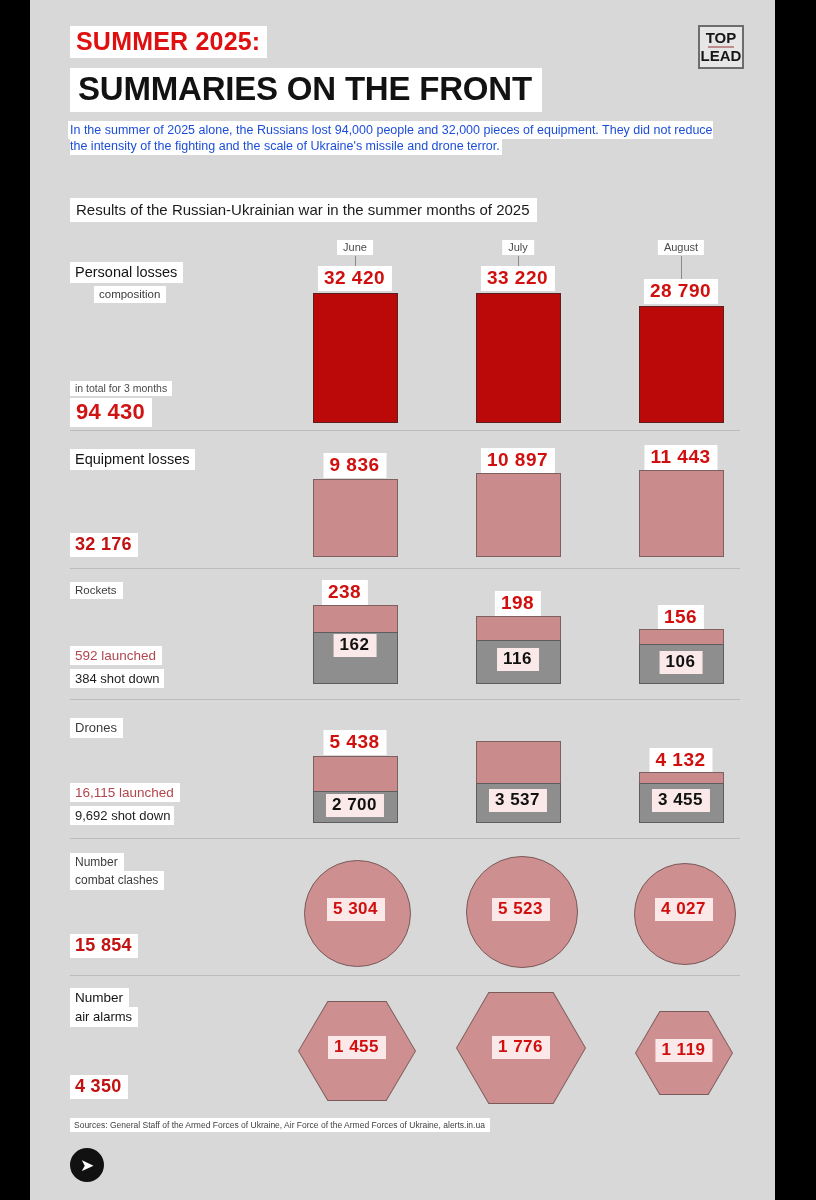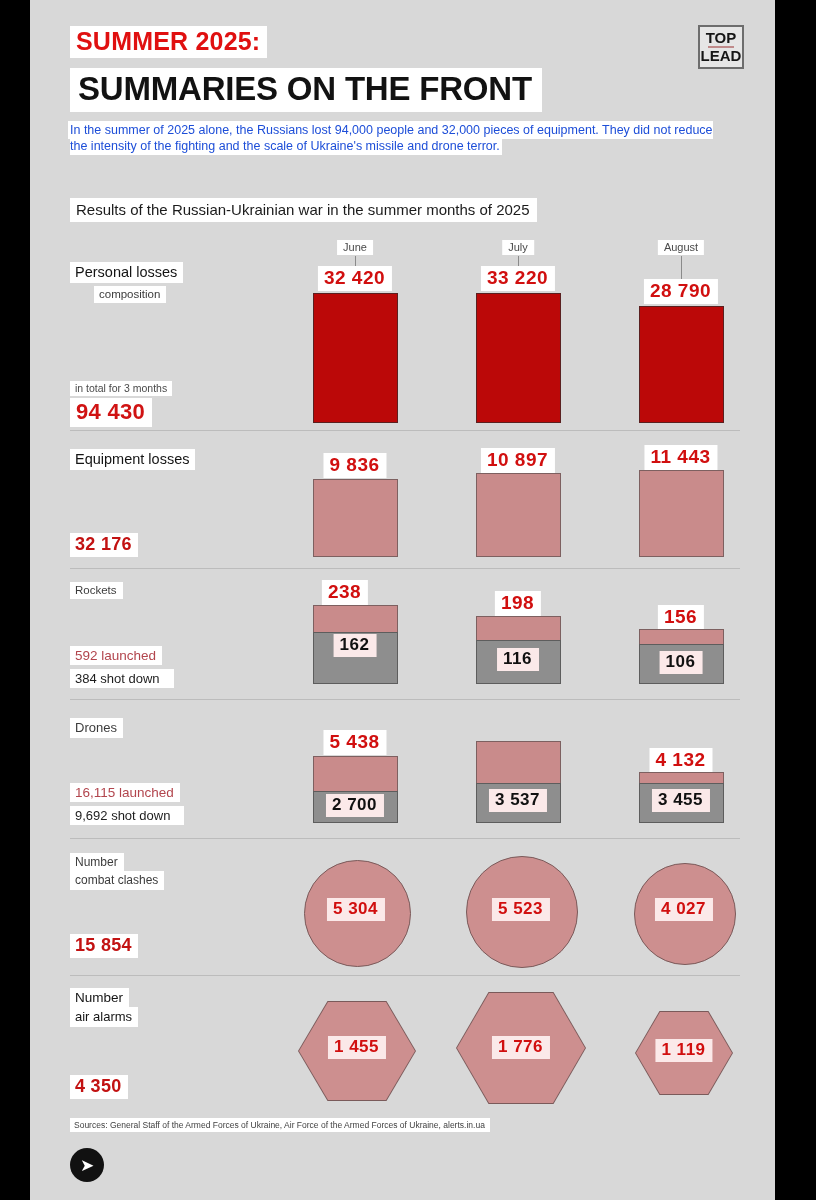--- a/index.html
+++ b/index.html
@@ -78,21 +78,21 @@
     position:absolute; left:40px;
     font-size:18px; font-weight:bold; color:#c21212;
     letter-spacing:.3px; padding:1px 6px 2px 5px;
   }
   .launched{
     position:absolute; left:40px;
     font-size:13.5px; color:#b2454d; padding:2px 6px 2px 5px;
   }
   .shotdown{
     position:absolute; left:40px;
-    font-size:13px; color:#1d1d1d; padding:2px 14px 2px 5px;
+    font-size:13px; color:#1d1d1d; padding:2px 4px 2px 5px;
   }
 
   
   .month-flag{
     position:absolute; font-size:11px; color:#4a4a4a;
     padding:1px 6px 2px 6px; transform:translateX(-50%);
   }
   .month-stem{
     position:absolute; width:1px; background:#8a8a8a;
   }

